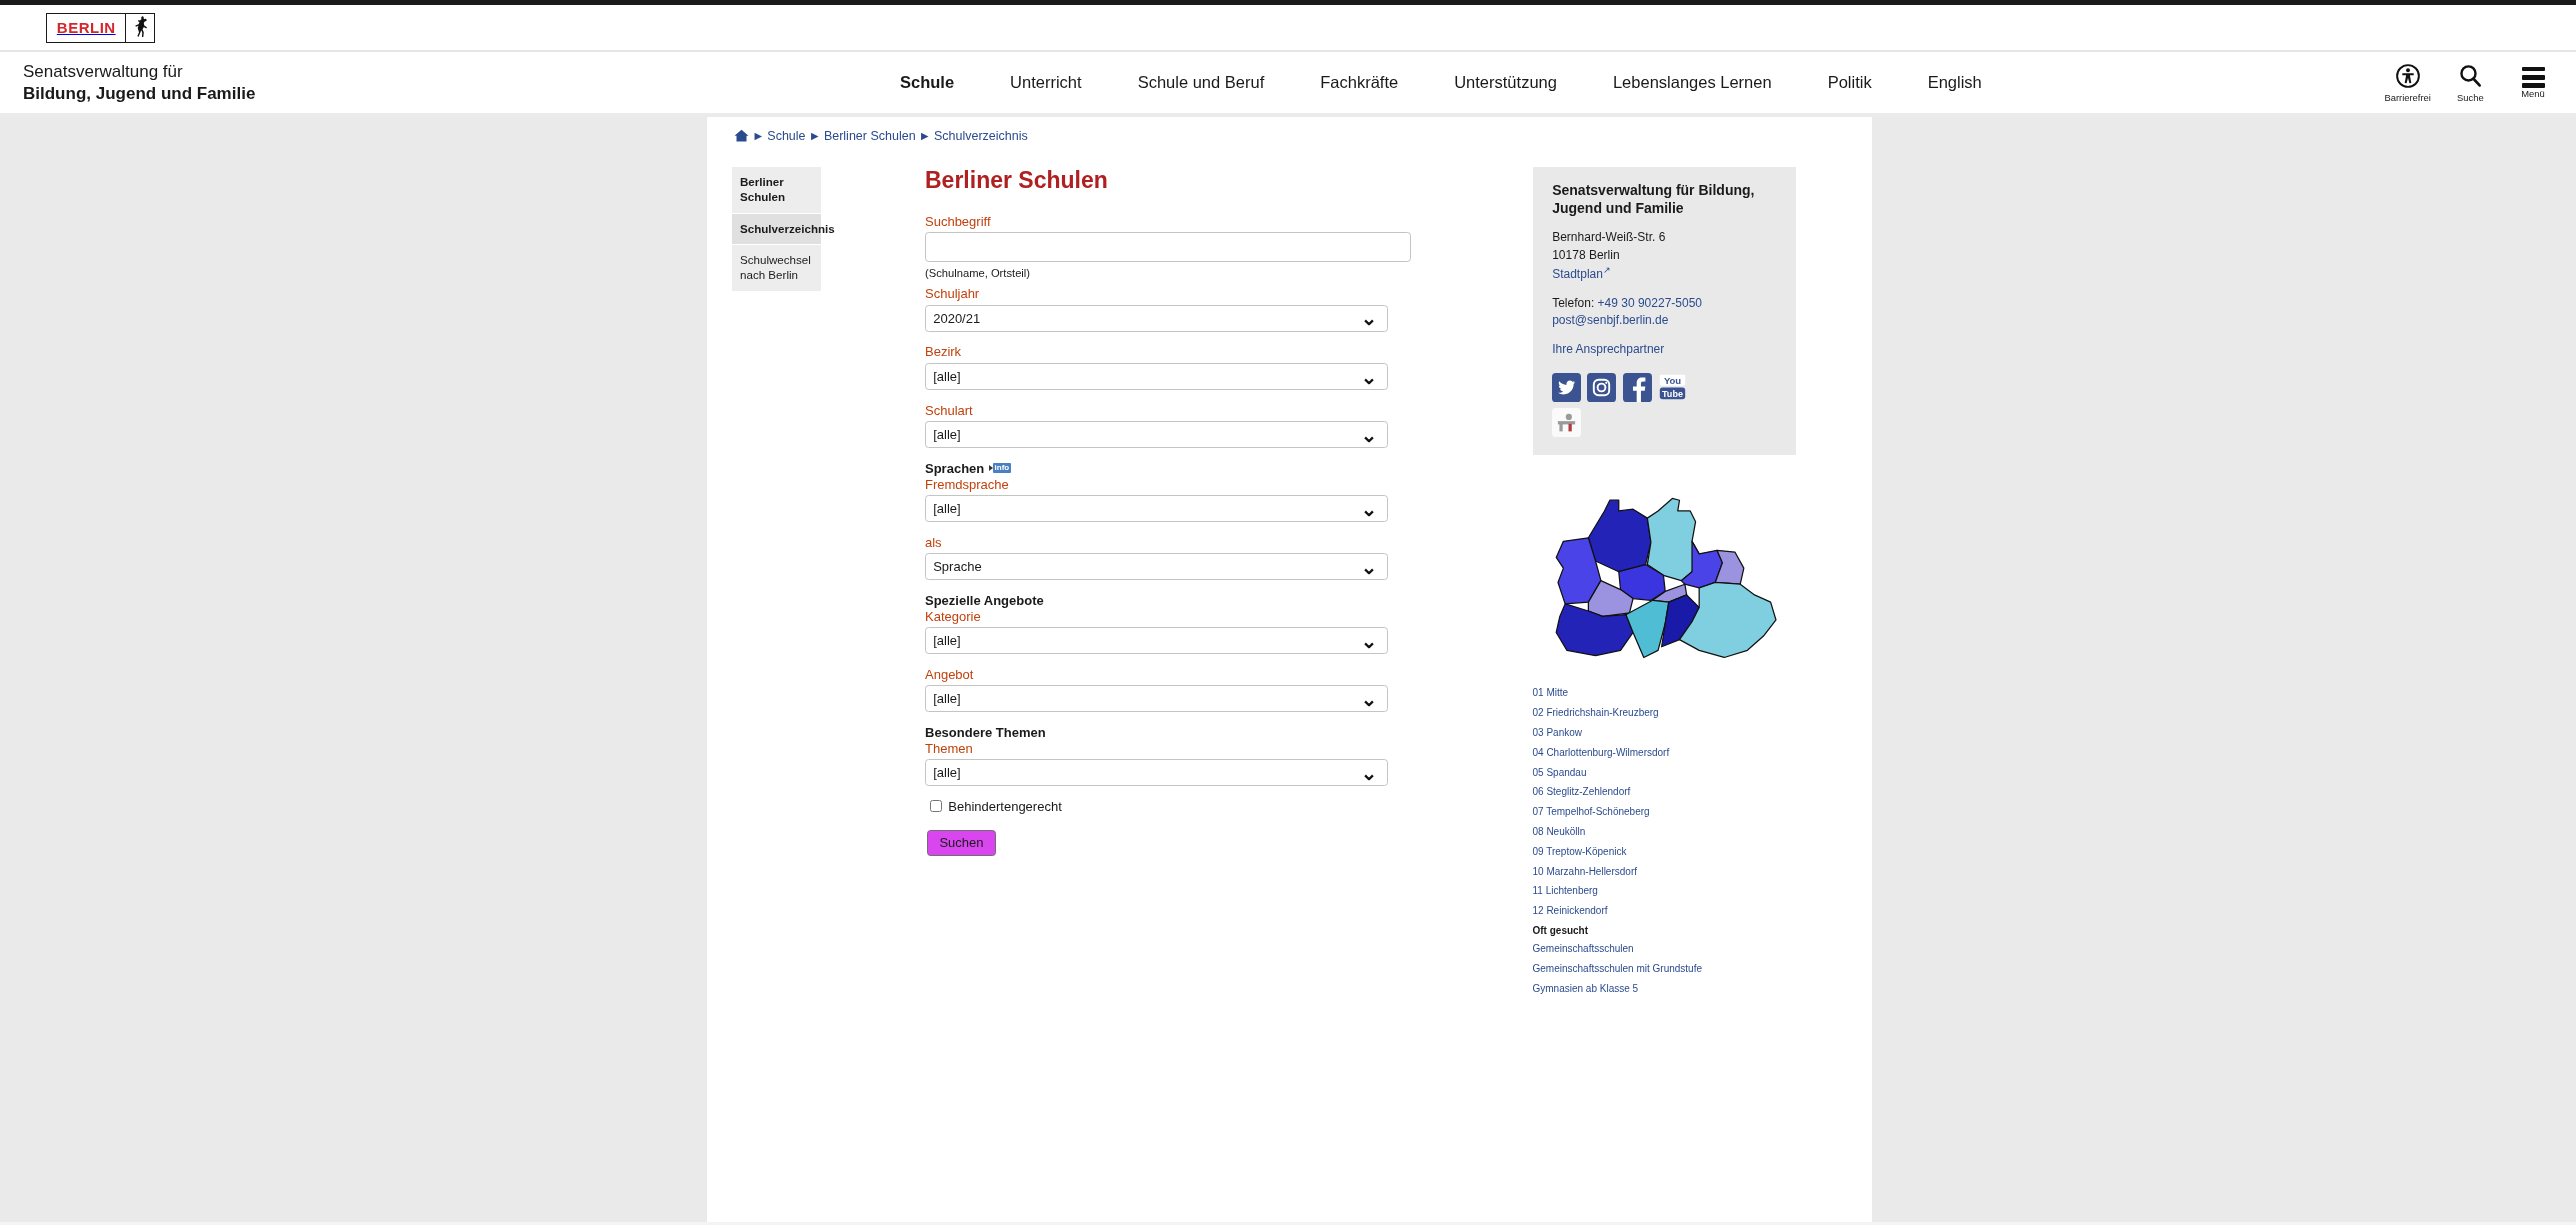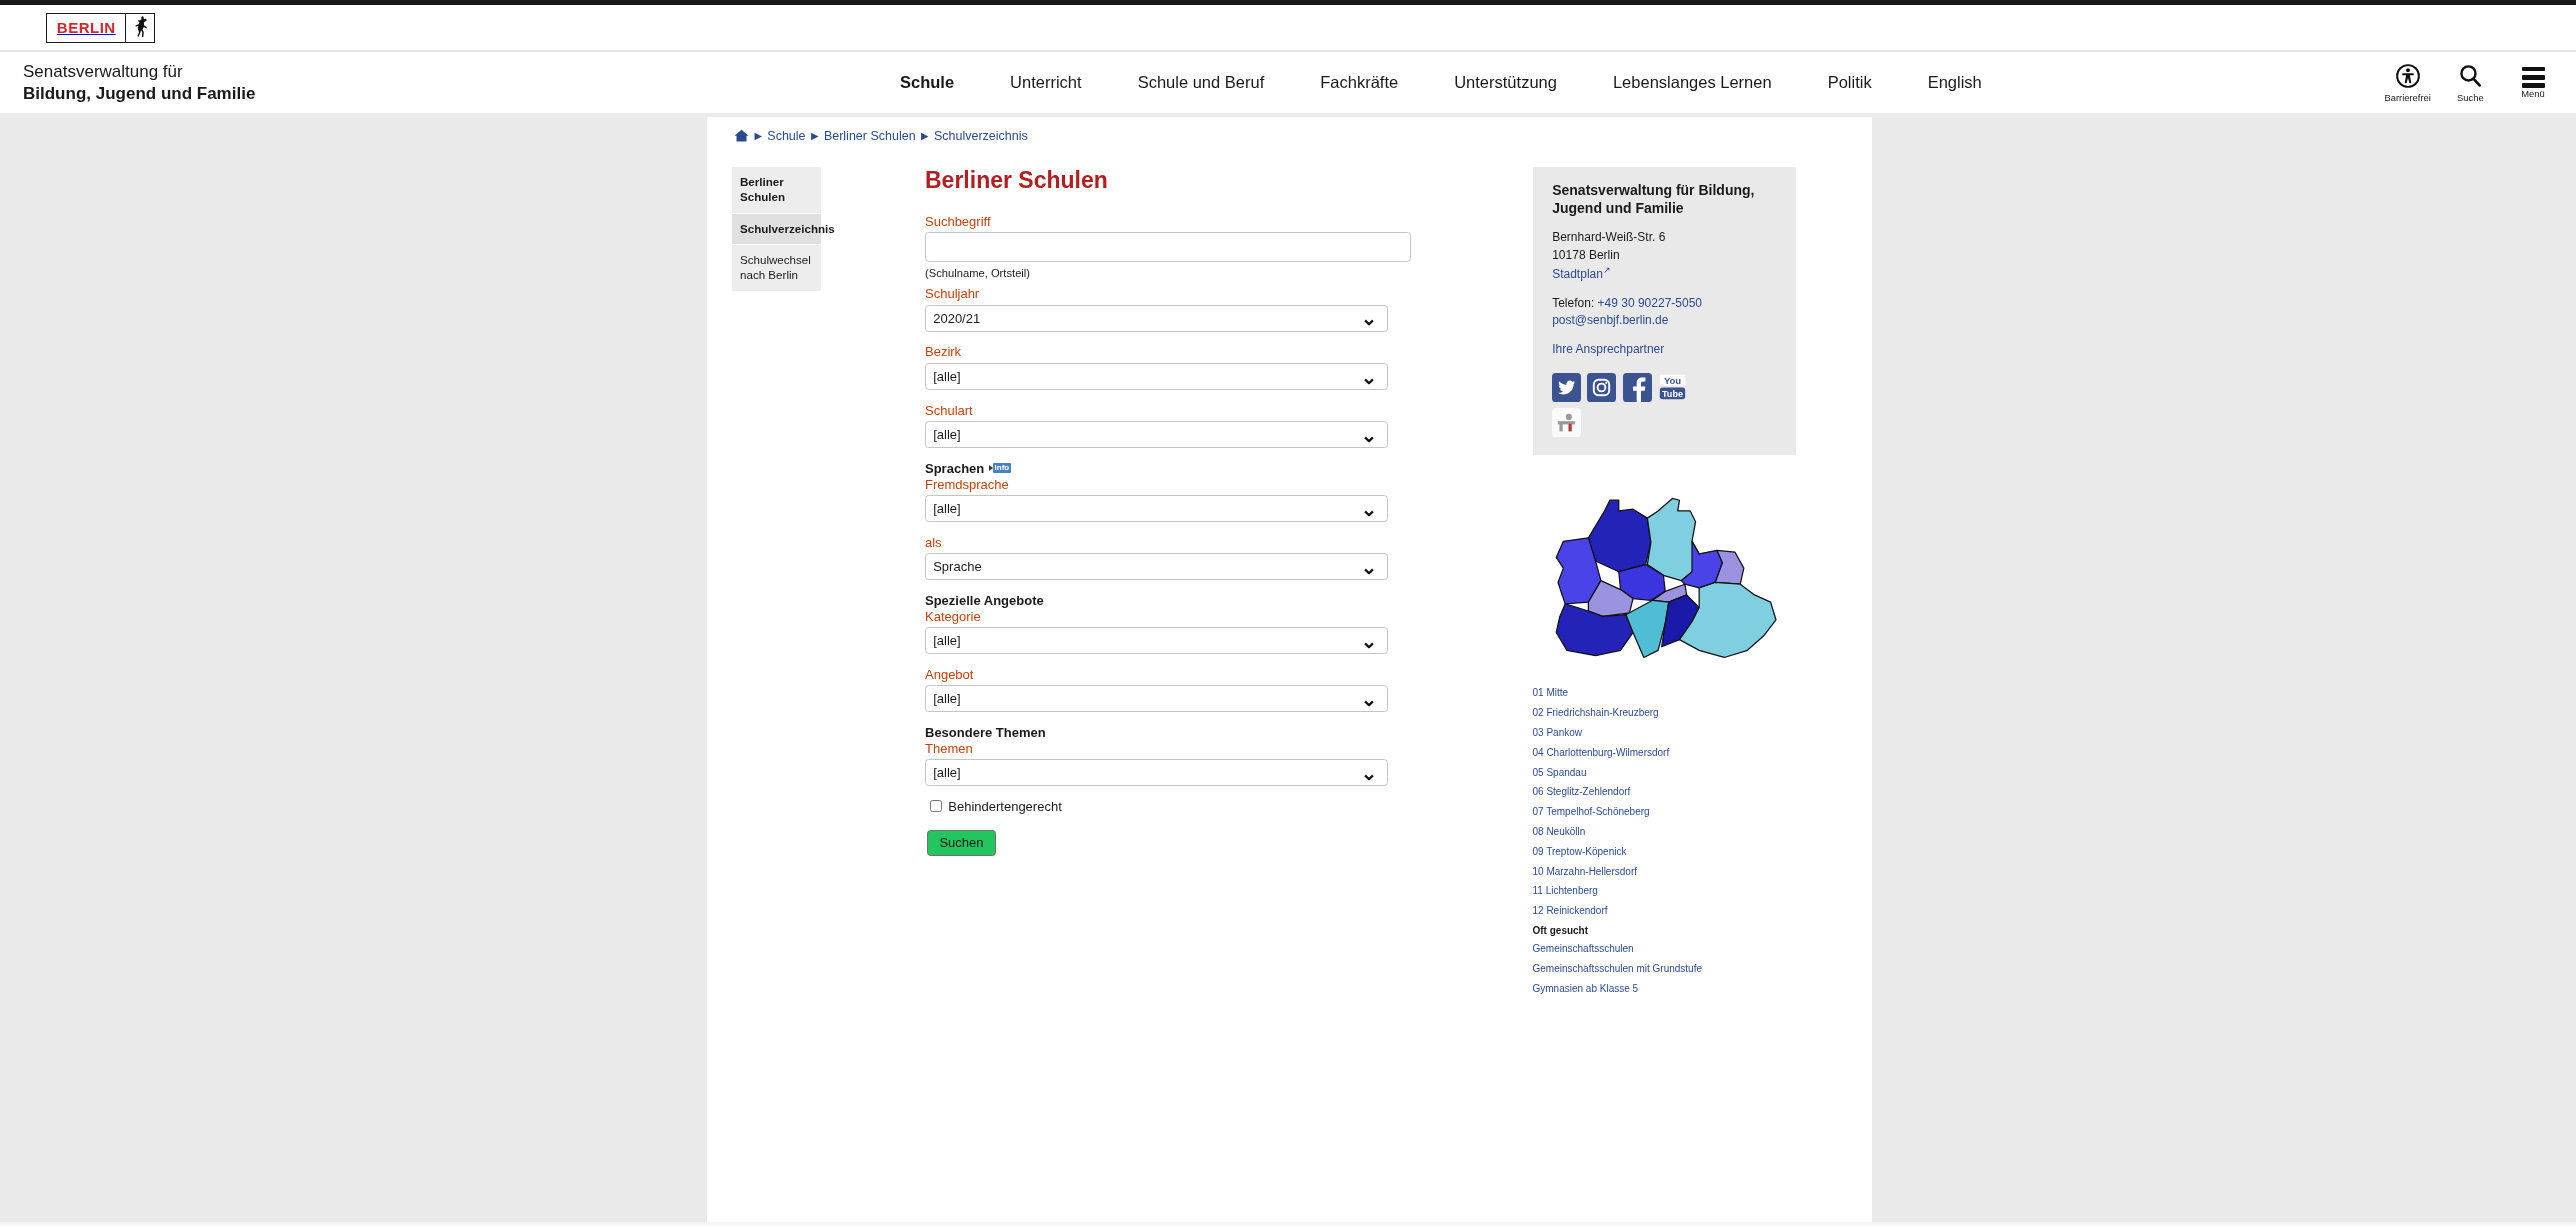--- a/index.html
+++ b/index.html
@@ -245,21 +245,21 @@
     font-weight: bold;
   }
   .chk-row {
     display: flex; align-items: center; gap: 6.3px;
     margin: 9px 0 16px 5.4px;
   }
   .chk-row input { width: 11.6px; height: 11.6px; margin: 0; }
   .chk-row label { font-size: 13px; color: #1a1a1a; }
   button.search-btn {
     margin-left: 1.8px;
-    background: #22c55e;
+    background: #d946ef;
     border: 0.9px solid #6f6f6f;
     border-radius: 3.6px;
     padding: 4.5px 11.6px;
     font-size: 13px;
     font-family: "Liberation Sans", sans-serif;
     color: #1a1a1a;
     cursor: pointer;
   }
 
   

